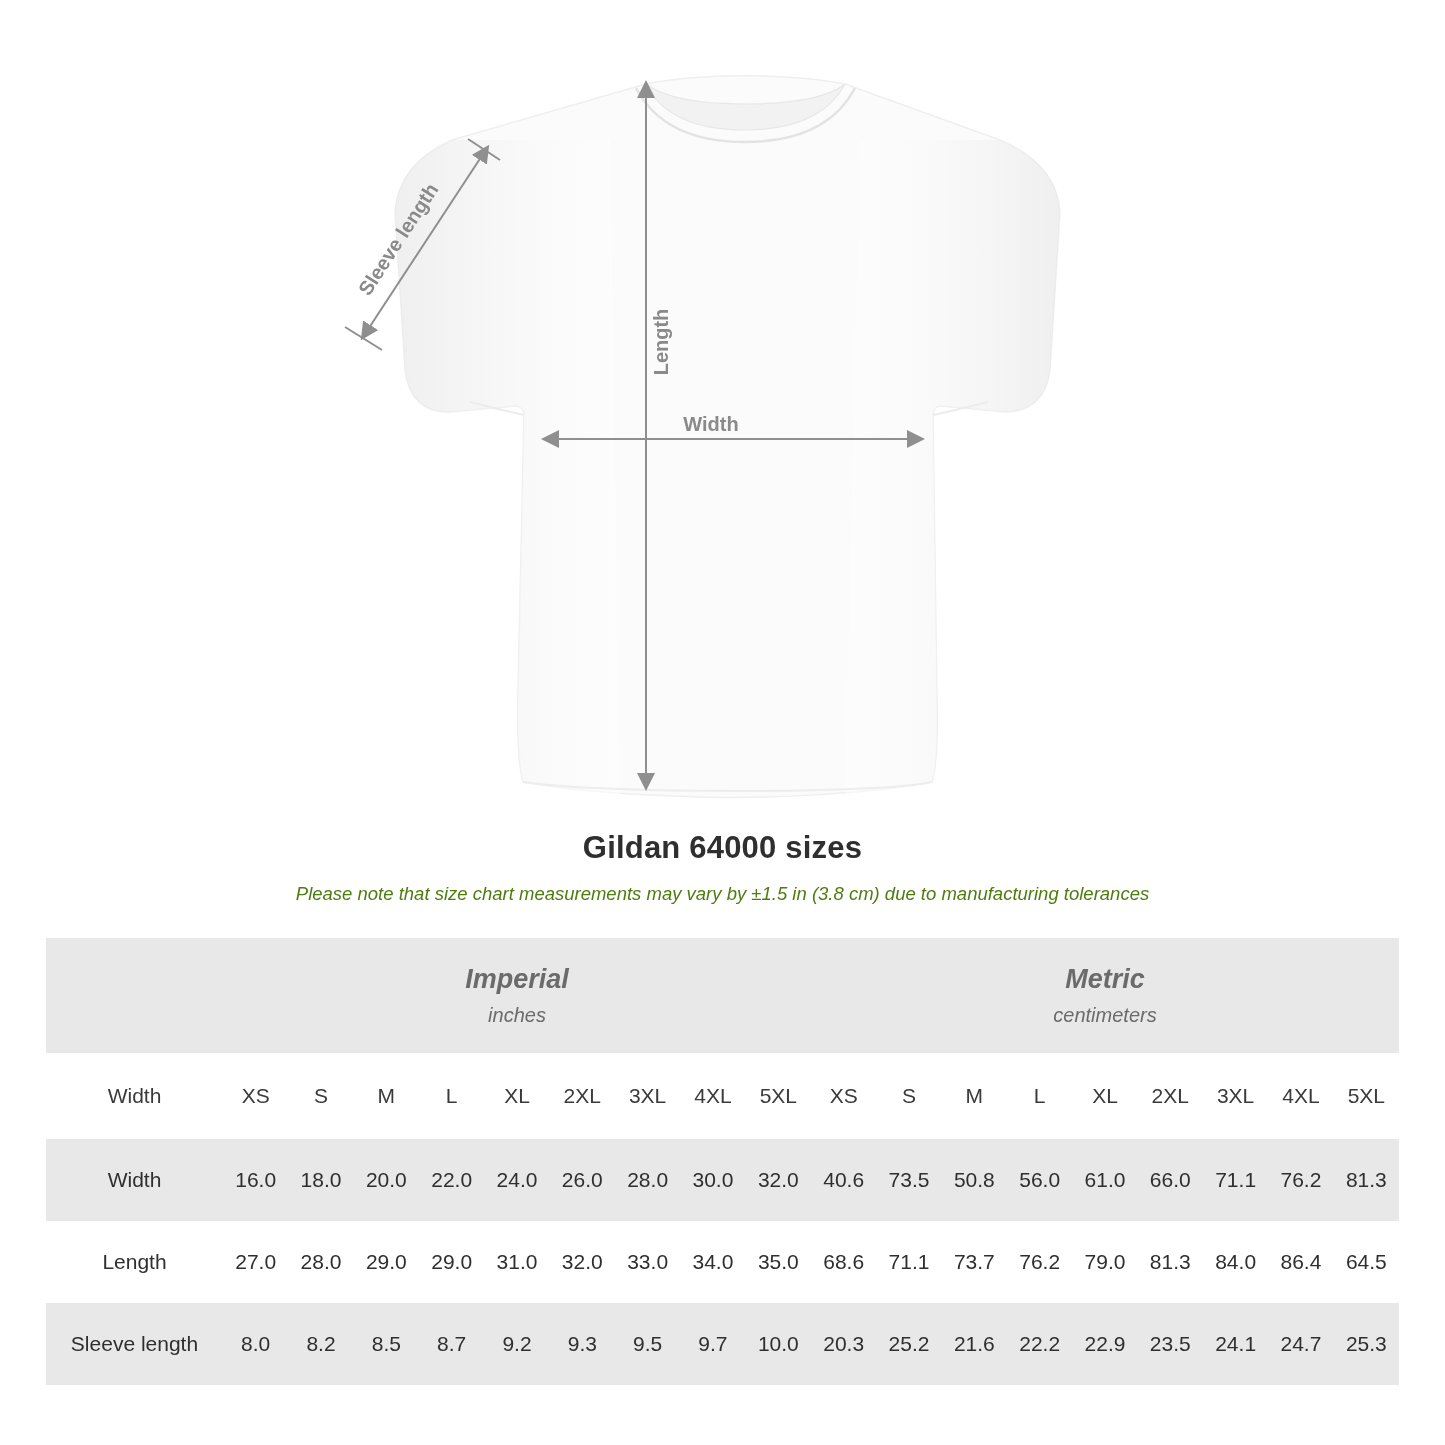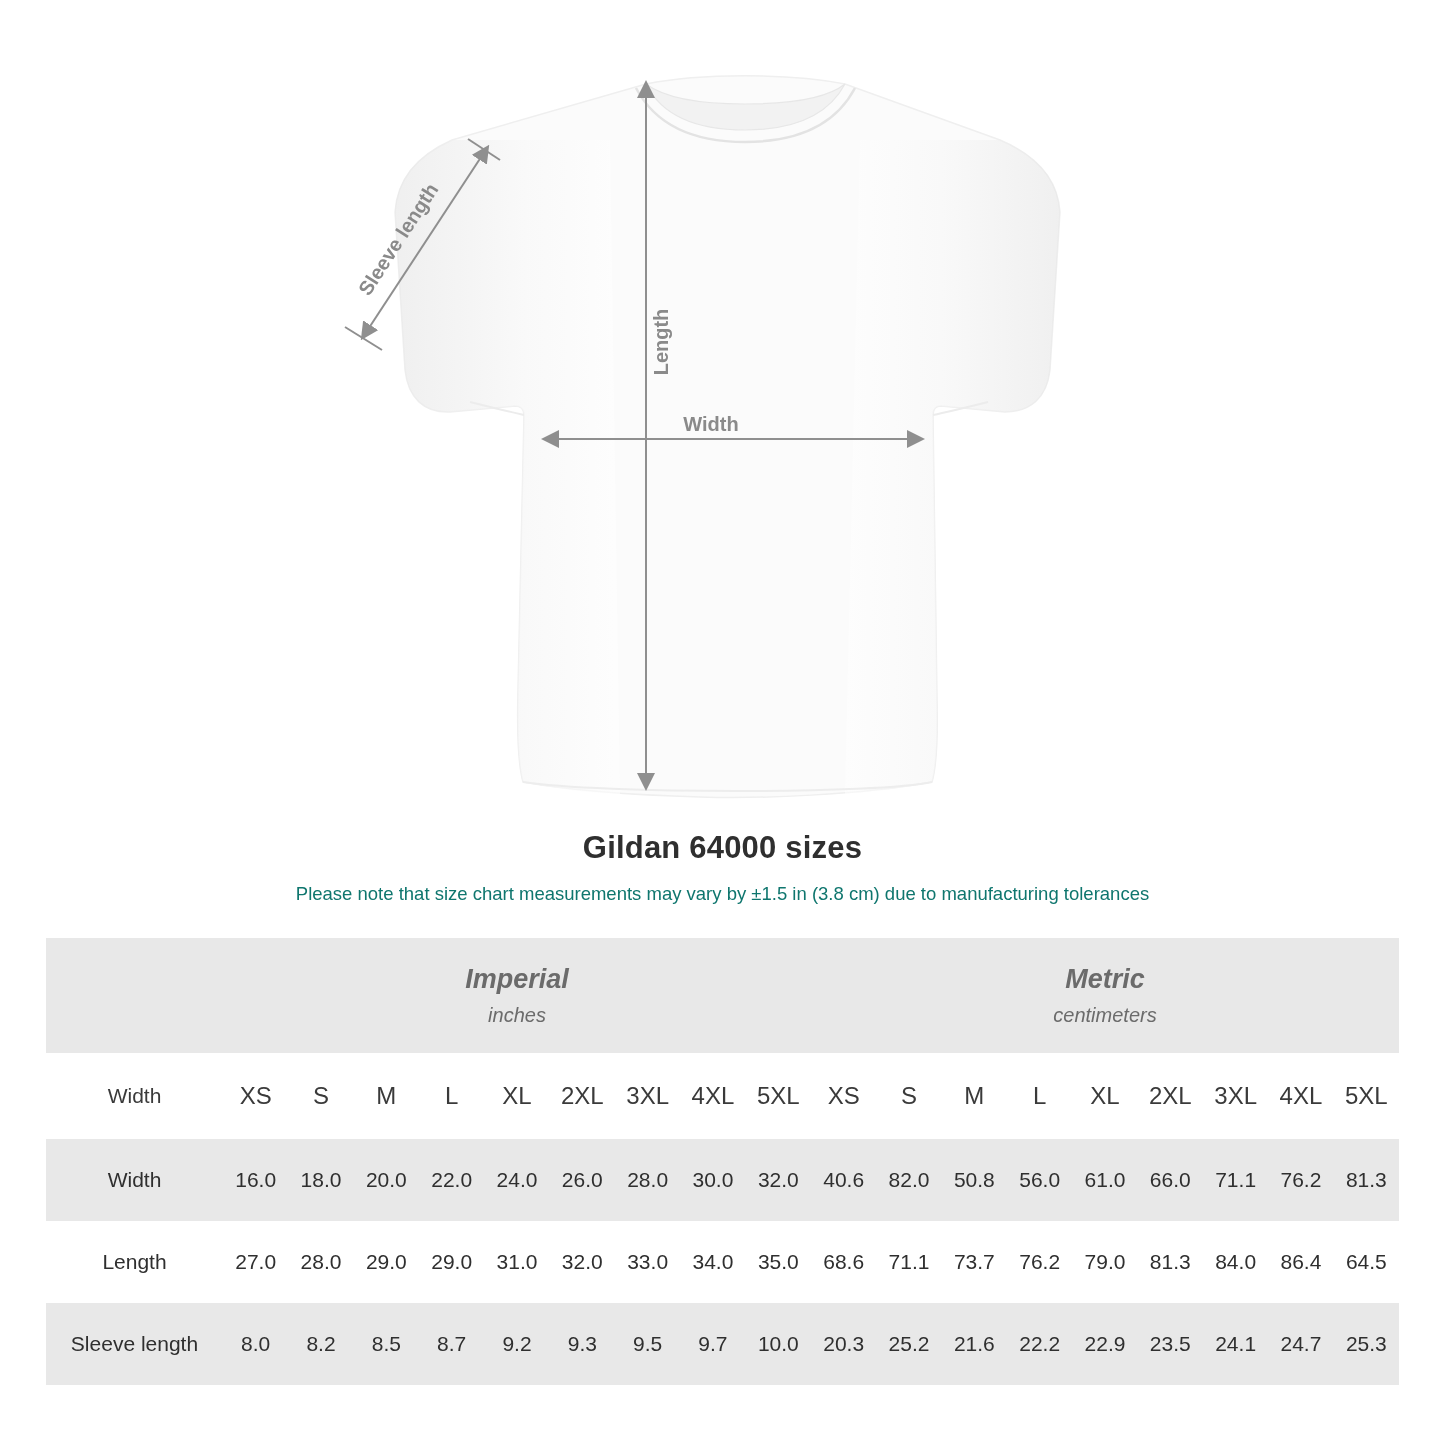--- a/index.html
+++ b/index.html
@@ -35,21 +35,22 @@
   #chart-title {
     font-size: 31px;
     font-weight: bold;
     color: #2f2f2f;
     letter-spacing: 0.2px;
     margin: 0;
     padding: 0;
   }
   #chart-note {
     font-size: 18.5px;
-    color: #0f766e;
+    font-style: italic;
+    color: #4d7c0f;
     margin-top: 17px;
   }
 
   
   #size-table-wrap {
     margin-top: 29px;
     padding: 4px 46px;
     box-sizing: border-box;
   }
   table#size-table {
@@ -80,21 +81,21 @@
     font-size: 20px;
     font-style: italic;
     color: #6b6b6b;
     margin-top: 8px;
   }
 
   
   .header-row td {
     height: 86px;
     background: #ffffff;
-    font-size: 24px;
+    font-size: 21px;
     font-weight: bold;
     color: #3a3a3a;
   }
   .header-row td.rowlabel {
     font-size: 21px;
   }
 
   .data-row td {
     height: 82px;
     font-size: 21px;
@@ -259,21 +260,21 @@
           <td class="cell-imperial">16.0</td>
           <td class="cell-imperial">18.0</td>
           <td class="cell-imperial">20.0</td>
           <td class="cell-imperial">22.0</td>
           <td class="cell-imperial">24.0</td>
           <td class="cell-imperial">26.0</td>
           <td class="cell-imperial">28.0</td>
           <td class="cell-imperial">30.0</td>
           <td class="cell-imperial">32.0</td>
           <td class="cell-metric">40.6</td>
-          <td class="cell-metric">82.0</td>
+          <td class="cell-metric">73.5</td>
           <td class="cell-metric">50.8</td>
           <td class="cell-metric">56.0</td>
           <td class="cell-metric">61.0</td>
           <td class="cell-metric">66.0</td>
           <td class="cell-metric">71.1</td>
           <td class="cell-metric">76.2</td>
           <td class="cell-metric">81.3</td>
         </tr>
         <tr class="data-row plain">
           <td class="rowlabel">Length</td>

